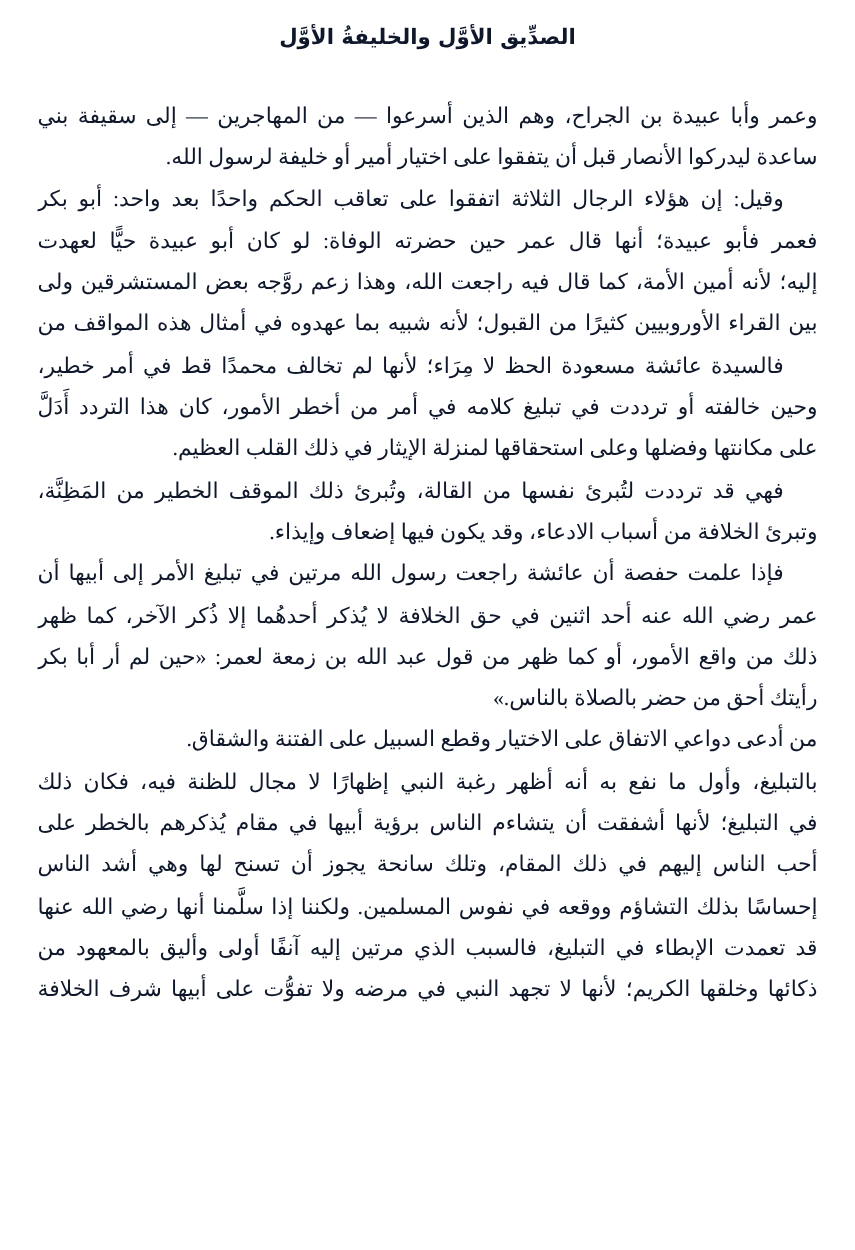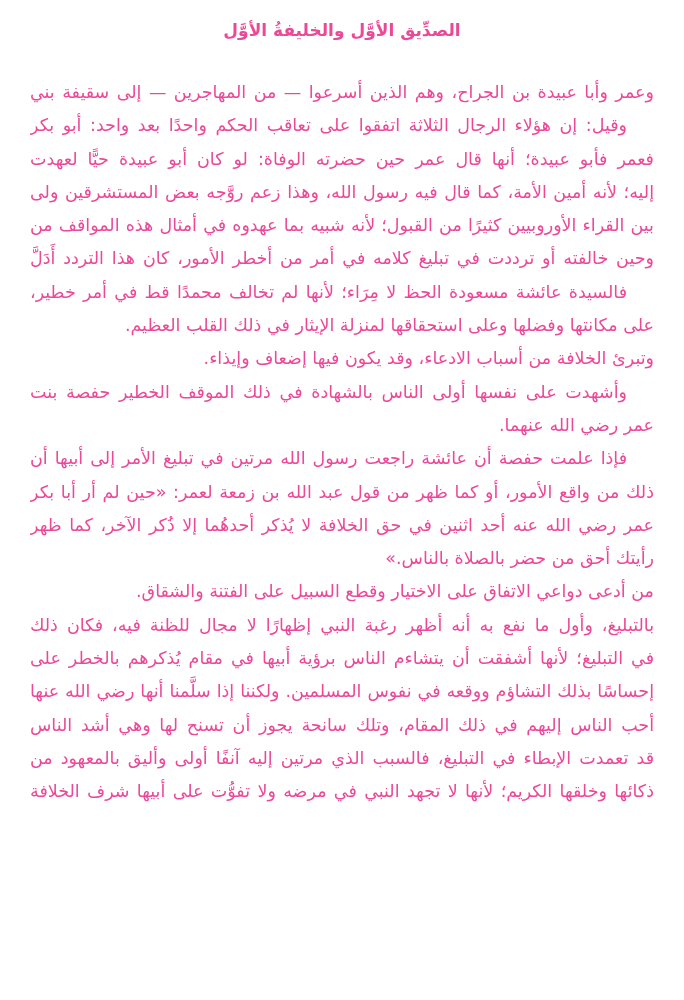--- a/index.html
+++ b/index.html
@@ -4,21 +4,21 @@
 <style>
   * { margin: 0; padding: 0; box-sizing: border-box; }
   html, body {
     width: 684px; height: 1000px;
     background: #ffffff;
     overflow: hidden;
   }
   .page {
     width: 684px; height: 1000px;
     background: #ffffff;
-    color: #ec4899;
+    color: #0f172a;
     direction: rtl;
     padding: 16px 30px 0 30px;
     font-family: "DejaVu Sans", sans-serif;
     overflow: hidden;
   }
   .title {
     font-size: 17px;
     font-weight: bold;
     text-align: center;
     line-height: 28px;
@@ -27,62 +27,61 @@
     margin-top: 32px;
     font-size: 17.5px;
   }
   .paragraph {  }
   .line {
     height: 33.3px;
     line-height: 33.3px;
     text-align: justify;
     text-align-last: justify;
     overflow: hidden;
+    font-family: Liberation Serif, serif;
   }
   .line.indent { text-indent: 27px; }
   .line.para-end { text-align-last: right; }
 </style>
 </head>
 <body>
 
 <div class="page">
   <h1 class="title">الصدِّيق الأوَّل والخليفةُ الأوَّل</h1>
   <div class="page-body">
       <div class="paragraph">
         <div class="line">وعمر وأبا عبيدة بن الجراح، وهم الذين أسرعوا — من المهاجرين — إلى سقيفة بني</div>
+        <div class="line para-end">ساعدة ليدركوا الأنصار قبل أن يتفقوا على اختيار أمير أو خليفة لرسول الله.</div>
       </div>
       <div class="paragraph">
         <div class="line indent">وقيل: إن هؤلاء الرجال الثلاثة اتفقوا على تعاقب الحكم واحدًا بعد واحد: أبو بكر</div>
         <div class="line">فعمر فأبو عبيدة؛ أنها قال عمر حين حضرته الوفاة: لو كان أبو عبيدة حيًّا لعهدت</div>
-        <div class="line">إليه؛ لأنه أمين الأمة، كما قال فيه رسول الله، وهذا زعم روَّجه بعض المستشرقين ولى</div>
+        <div class="line">إليه؛ لأنه أمين الأمة، كما قال فيه راجعت الله، وهذا زعم روَّجه بعض المستشرقين ولى</div>
         <div class="line">بين القراء الأوروبيين كثيرًا من القبول؛ لأنه شبيه بما عهدوه في أمثال هذه المواقف من</div>
       </div>
       <div class="paragraph">
+        <div class="line indent">فالسيدة عائشة مسعودة الحظ لا مِرَاء؛ لأنها لم تخالف محمدًا قط في أمر خطير،</div>
         <div class="line">وحين خالفته أو ترددت في تبليغ كلامه في أمر من أخطر الأمور، كان هذا التردد أَدَلَّ</div>
-        <div class="line indent">فالسيدة عائشة مسعودة الحظ لا مِرَاء؛ لأنها لم تخالف محمدًا قط في أمر خطير،</div>
         <div class="line para-end">على مكانتها وفضلها وعلى استحقاقها لمنزلة الإيثار في ذلك القلب العظيم.</div>
       </div>
       <div class="paragraph">
+        <div class="line indent">فهي قد ترددت لتُبرئ نفسها من القالة، وتُبرئ ذلك الموقف الخطير من المَظِنَّة،</div>
         <div class="line para-end">وتبرئ الخلافة من أسباب الادعاء، وقد يكون فيها إضعاف وإيذاء.</div>
       </div>
       <div class="paragraph">
-        <div class="line indent">وأشهدت على نفسها أولى الناس بالشهادة في ذلك الموقف الخطير حفصة بنت</div>
-        <div class="line para-end">عمر رضي الله عنهما.</div>
-      </div>
-      <div class="paragraph">
         <div class="line indent">فإذا علمت حفصة أن عائشة راجعت رسول الله مرتين في تبليغ الأمر إلى أبيها أن</div>
+        <div class="line">عمر رضي الله عنه أحد اثنين في حق الخلافة لا يُذكر أحدهُما إلا ذُكر الآخر، كما ظهر</div>
         <div class="line">ذلك من واقع الأمور، أو كما ظهر من قول عبد الله بن زمعة لعمر: «حين لم أر أبا بكر</div>
-        <div class="line">عمر رضي الله عنه أحد اثنين في حق الخلافة لا يُذكر أحدهُما إلا ذُكر الآخر، كما ظهر</div>
         <div class="line para-end">رأيتك أحق من حضر بالصلاة بالناس.»</div>
       </div>
       <div class="paragraph">
         <div class="line para-end">من أدعى دواعي الاتفاق على الاختيار وقطع السبيل على الفتنة والشقاق.</div>
         <div class="line">بالتبليغ، وأول ما نفع به أنه أظهر رغبة النبي إظهارًا لا مجال للظنة فيه، فكان ذلك</div>
       </div>
       <div class="paragraph">
         <div class="line">في التبليغ؛ لأنها أشفقت أن يتشاءم الناس برؤية أبيها في مقام يُذكرهم بالخطر على</div>
+        <div class="line">أحب الناس إليهم في ذلك المقام، وتلك سانحة يجوز أن تسنح لها وهي أشد الناس</div>
         <div class="line">إحساسًا بذلك التشاؤم ووقعه في نفوس المسلمين. ولكننا إذا سلَّمنا أنها رضي الله عنها</div>
-        <div class="line">أحب الناس إليهم في ذلك المقام، وتلك سانحة يجوز أن تسنح لها وهي أشد الناس</div>
         <div class="line">قد تعمدت الإبطاء في التبليغ، فالسبب الذي مرتين إليه آنفًا أولى وأليق بالمعهود من</div>
         <div class="line">ذكائها وخلقها الكريم؛ لأنها لا تجهد النبي في مرضه ولا تفوُّت على أبيها شرف الخلافة</div>
       </div>
     </div>
 </div>
 
 </body></html>

